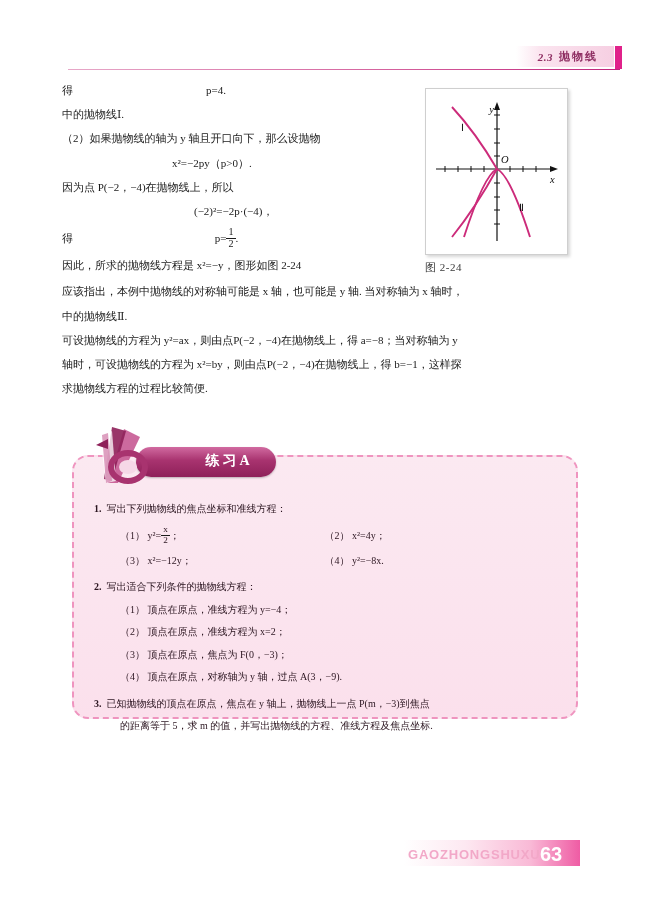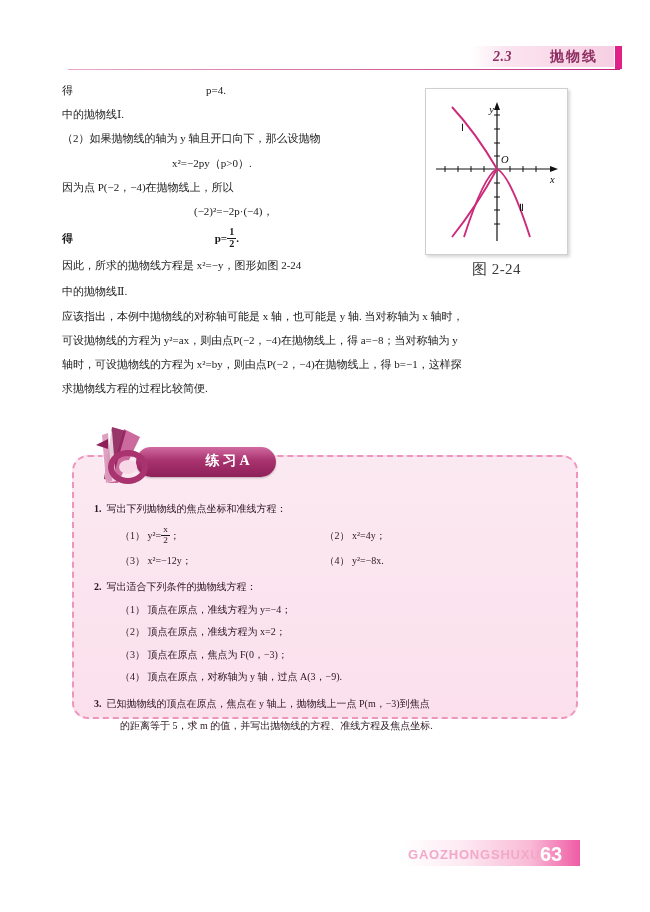--- a/index.html
+++ b/index.html
@@ -30,26 +30,25 @@
     height: 26px;
   }
   .header-tab {
     position: absolute;
     right: 36px; top: 0;
     height: 21px;
     padding: 0 16px 0 22px;
     display: flex;
     align-items: center;
     background: linear-gradient(to right, #ffffff 0%, #fbe4ef 25%, #f6cfe2 100%);
-    font-size: 14px;
+    font-size: 11px;
     letter-spacing: 2px;
     color: #8f2f63;
     font-family: "Liberation Serif", "DejaVu Serif", serif;
     font-weight: bold;
-    gap: 32px;
   }
   .header-tab-num { letter-spacing: 0.5px; margin-right: 6px; font-style: italic; }
   .header-sq {
     position: absolute;
     right: 28px; top: 0;
     width: 7px; height: 23px;
     background: #e0218a;
   }
   .header-rule {
     position: absolute;
@@ -93,22 +92,21 @@
     background: #fff;
     border: 1px solid #cfcfcf;
     box-shadow: 2px 2px 3px rgba(0,0,0,0.16);
     box-sizing: border-box;
   }
   .figure svg { display: block; }
   .figure-caption {
     position: absolute;
     left: 425px; top: 260px;
     width: 143px;
-    text-align: center;
-    font-size: 15px;
+    font-size: 11px;
     color: #3a3a3a;
     letter-spacing: 0.5px;
   }
 
   
   .exercise {
     position: absolute;
     left: 72px; top: 455px;
     width: 506px; height: 264px;
     box-sizing: border-box;
@@ -208,33 +206,33 @@
 
     <div class="col-narrow">
       <span class="tl"><span class="lead">得</span><span style="padding-left:92px;">p=4.</span></span>
 
       <span class="tl">中的抛物线Ⅰ.</span>
       <span class="tl">（2）如果抛物线的轴为 y 轴且开口向下，那么设抛物</span>
       <span class="ctr-m">x²=−2py（p&gt;0）.</span>
       <span class="tl">因为点 P(−2，−4)在抛物线上，所以</span>
       <span class="ctr-l">(−2)²=−2p·(−4)，</span>
 
-      <span class="tl" style="line-height:30px;font-weight:bold;">
+      <span class="tl" style="line-height:30px;">
         <span class="lead">得</span>
         <span style="padding-left:98px;">
           <span>p=</span><span class="frac"><span class="num">1</span><span class="den">2</span></span>.
         </span>
       </span>
 
       <span class="tl">因此，所求的抛物线方程是 x²=−y，图形如图 2-24</span>
     </div>
 
     <div class="col-wide" style="margin-top:2px;">
+      <span class="tl">应该指出，本例中抛物线的对称轴可能是 x 轴，也可能是 y 轴. 当对称轴为 x 轴时，</span>
       <span class="tl">中的抛物线Ⅱ.</span>
-      <span class="tl">应该指出，本例中抛物线的对称轴可能是 x 轴，也可能是 y 轴. 当对称轴为 x 轴时，</span>
       <span class="tl">可设抛物线的方程为 y²=ax，则由点P(−2，−4)在抛物线上，得 a=−8；当对称轴为 y</span>
       <span class="tl">轴时，可设抛物线的方程为 x²=by，则由点P(−2，−4)在抛物线上，得 b=−1，这样探</span>
       <span class="tl">求抛物线方程的过程比较简便.</span>
     </div>
   </div>
 
   <div class="figure">
     <svg width="141" height="165" viewBox="0 0 141 165">
 
       <line x1="10" y1="80" x2="128" y2="80" stroke="#111" stroke-width="1.2"></line>

